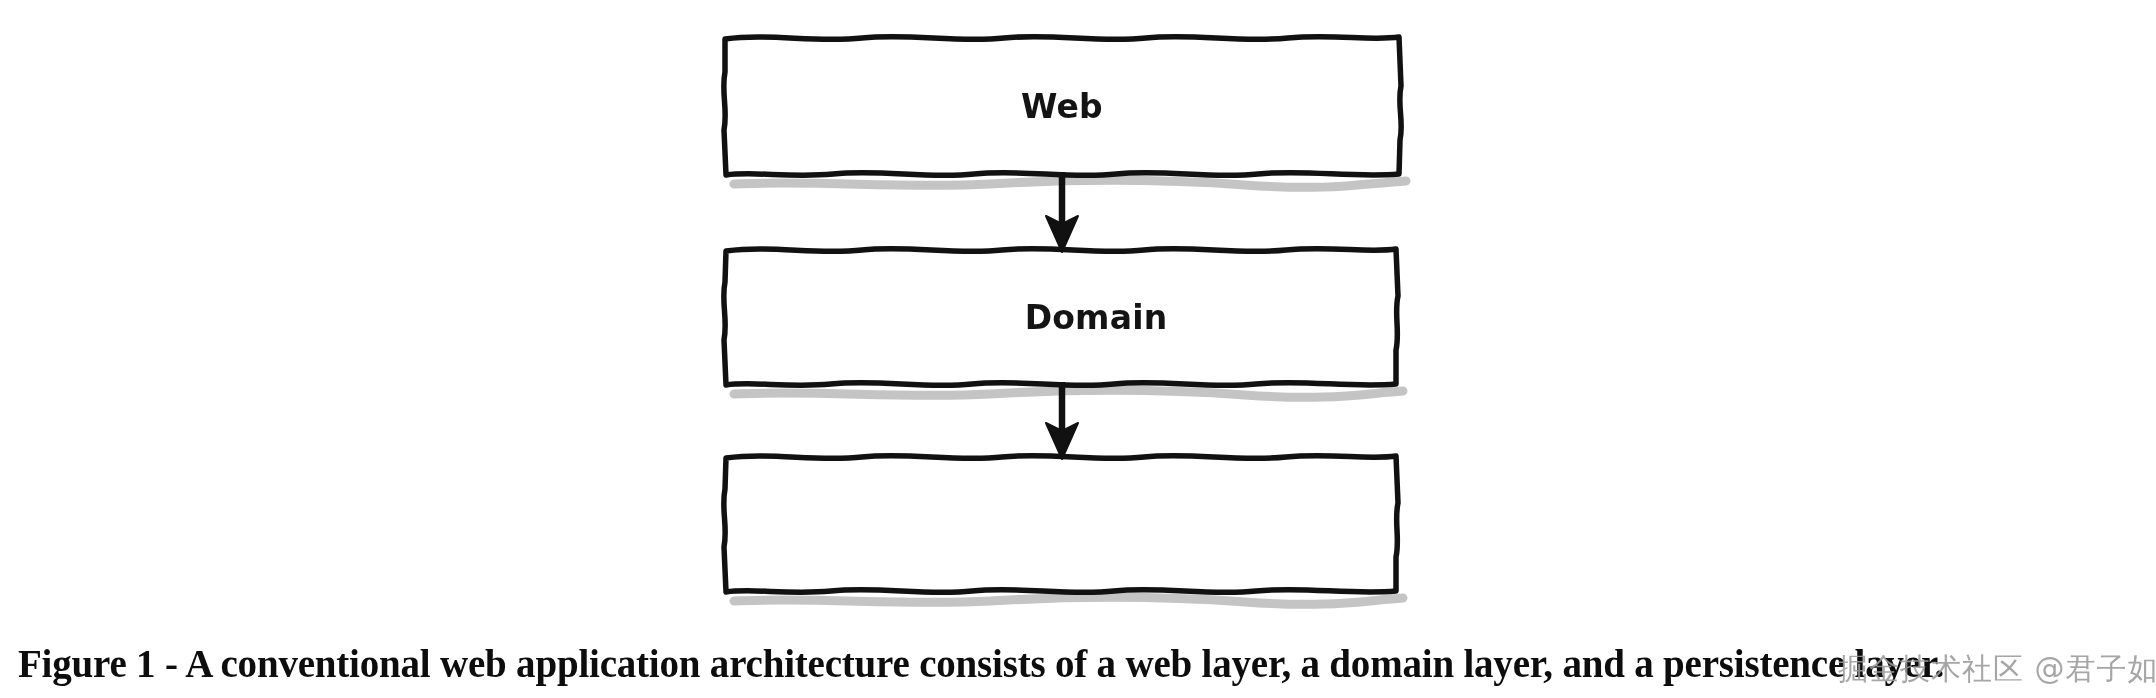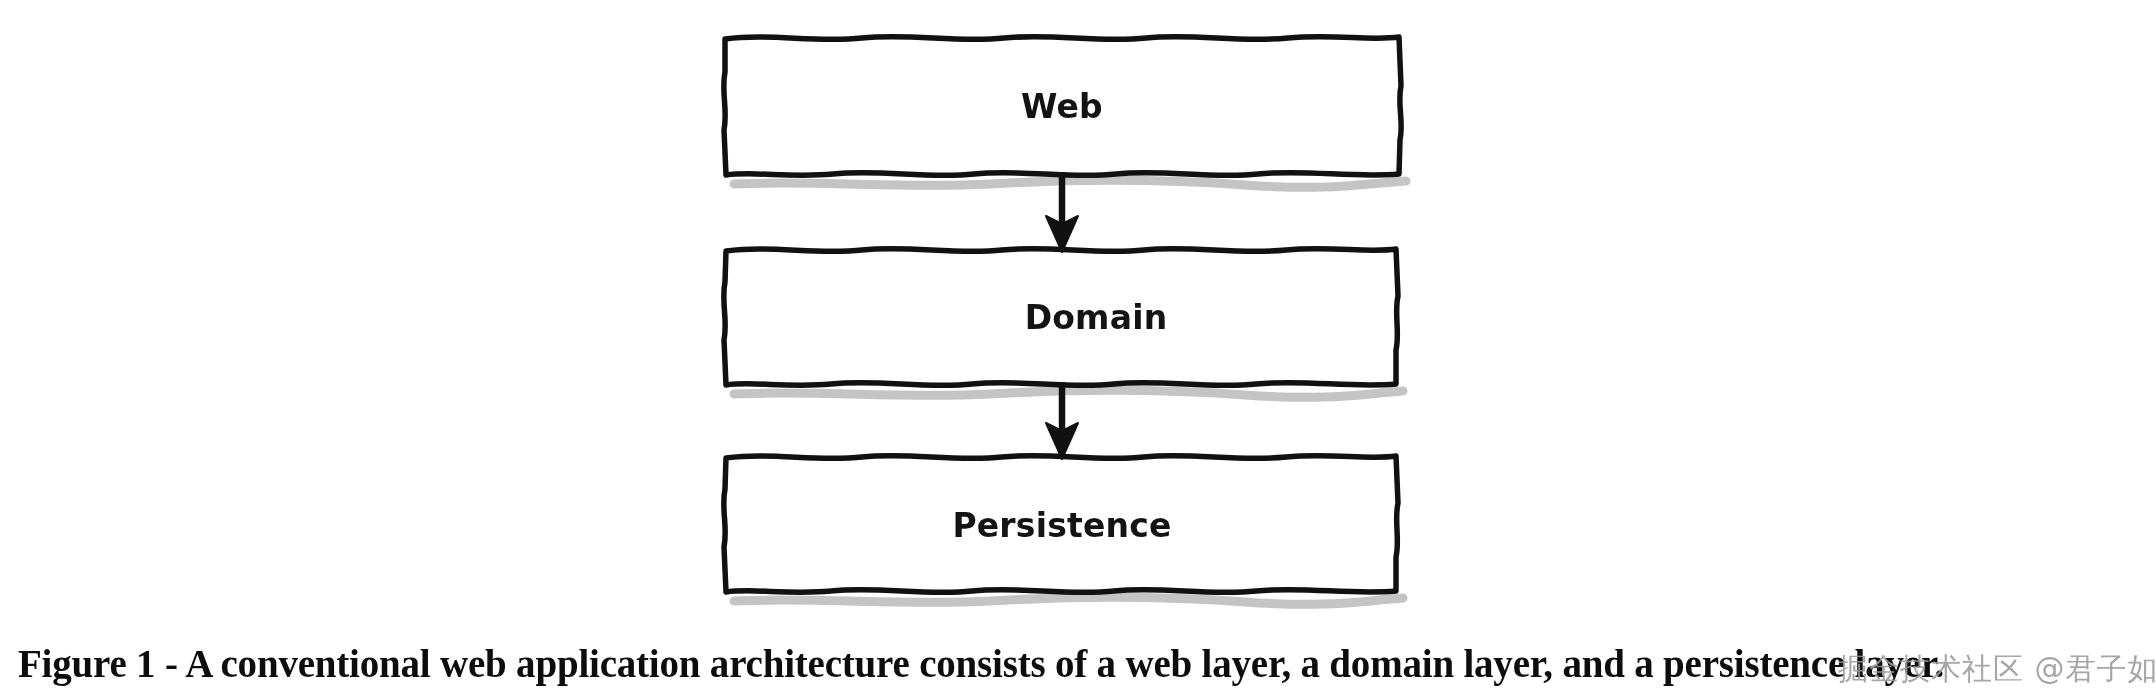--- a/index.html
+++ b/index.html
@@ -142,19 +142,18 @@
     <g>
       <line x1="1062" y1="382" x2="1062" y2="436" stroke="#111111" stroke-width="6.5" stroke-linecap="butt"></line>
       <path d="M1062 459 L 1046 423 L 1062 431 L 1078 423 Z" fill="#111111" stroke="#111111" stroke-width="2" stroke-linejoin="round"></path>
     </g>
   </svg>
 
   <div class="layer-label" style="left:1062px; top:106px;">Web</div>
 
   <div class="layer-label" style="left:1096px; top:317px;">Domain</div>
 
-  <div class="layer-label" style="left:1062px; top:525px;">Persistence</div>
 
   <div id="caption">Figure 1 - A conventional web application architecture consists of a web layer, a domain layer, and a persistence layer.</div>
 
   <div id="watermark">掘金技术社区 @君子如兰</div>
 
 </div>
 
 </body></html>

